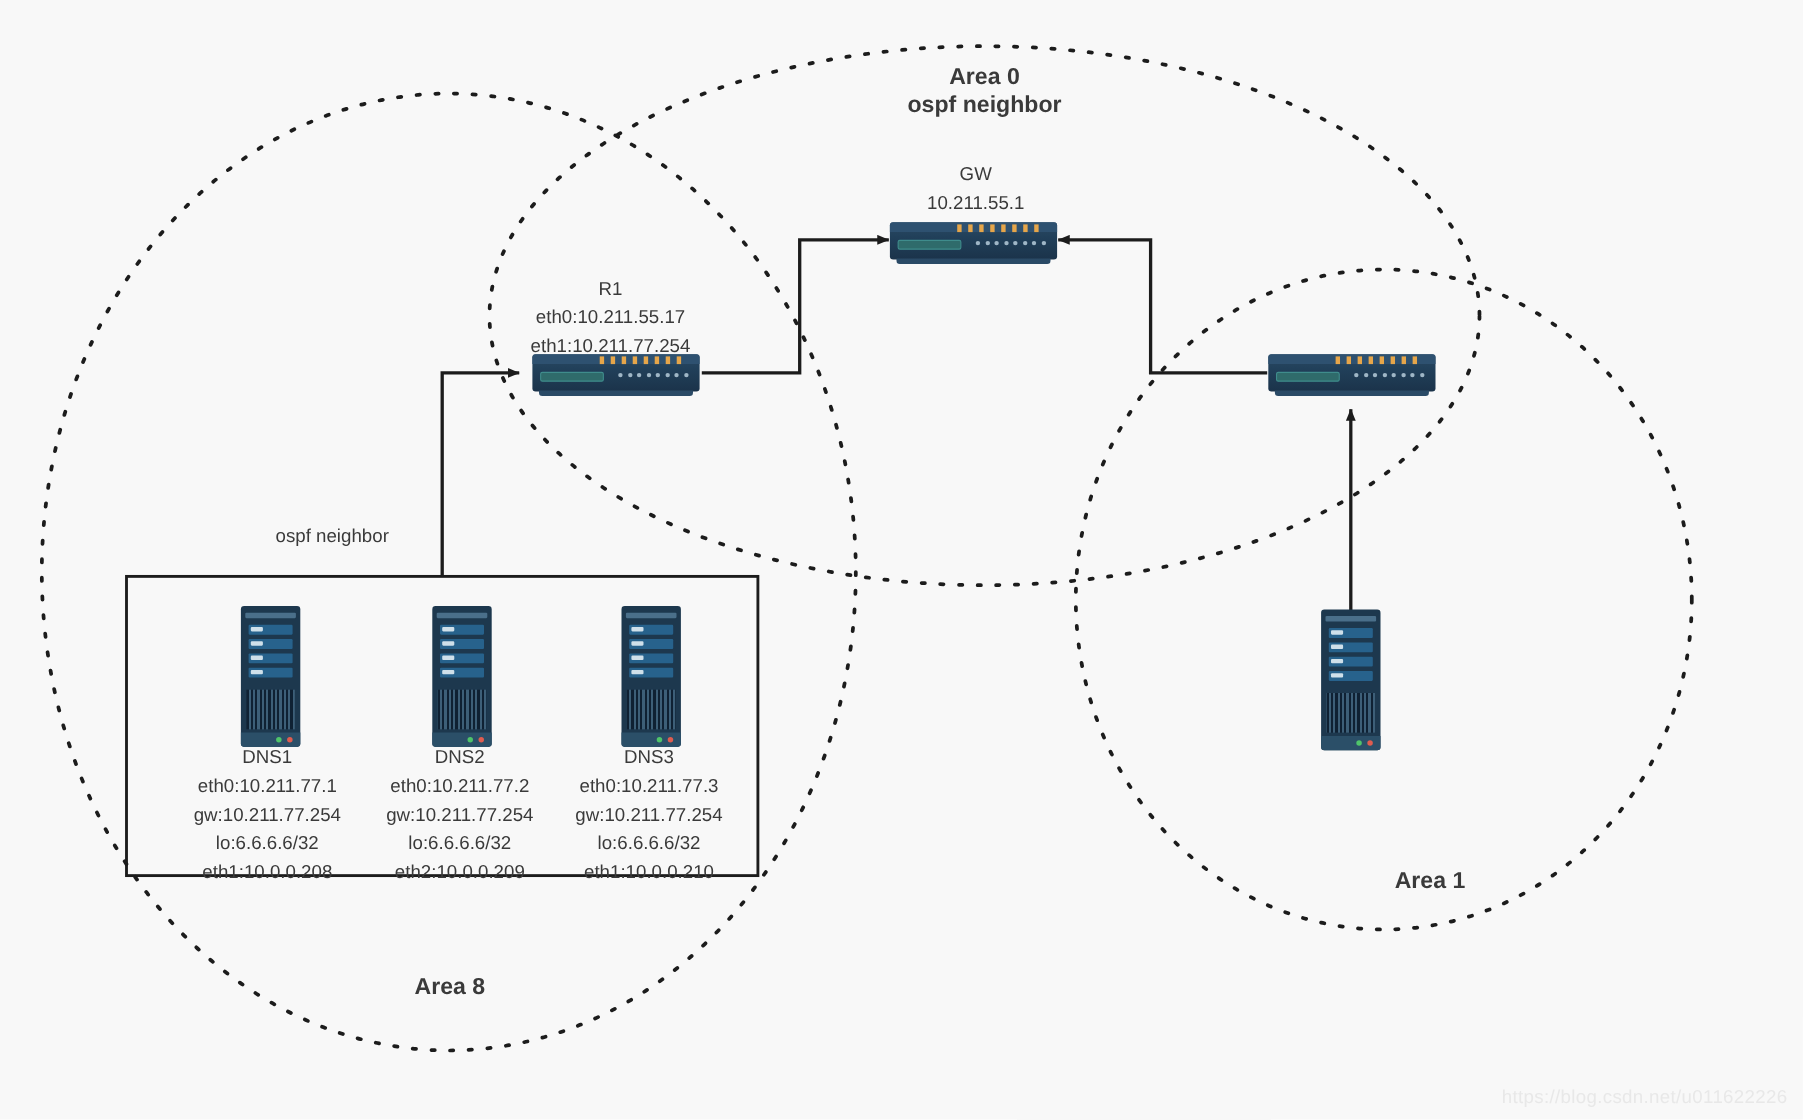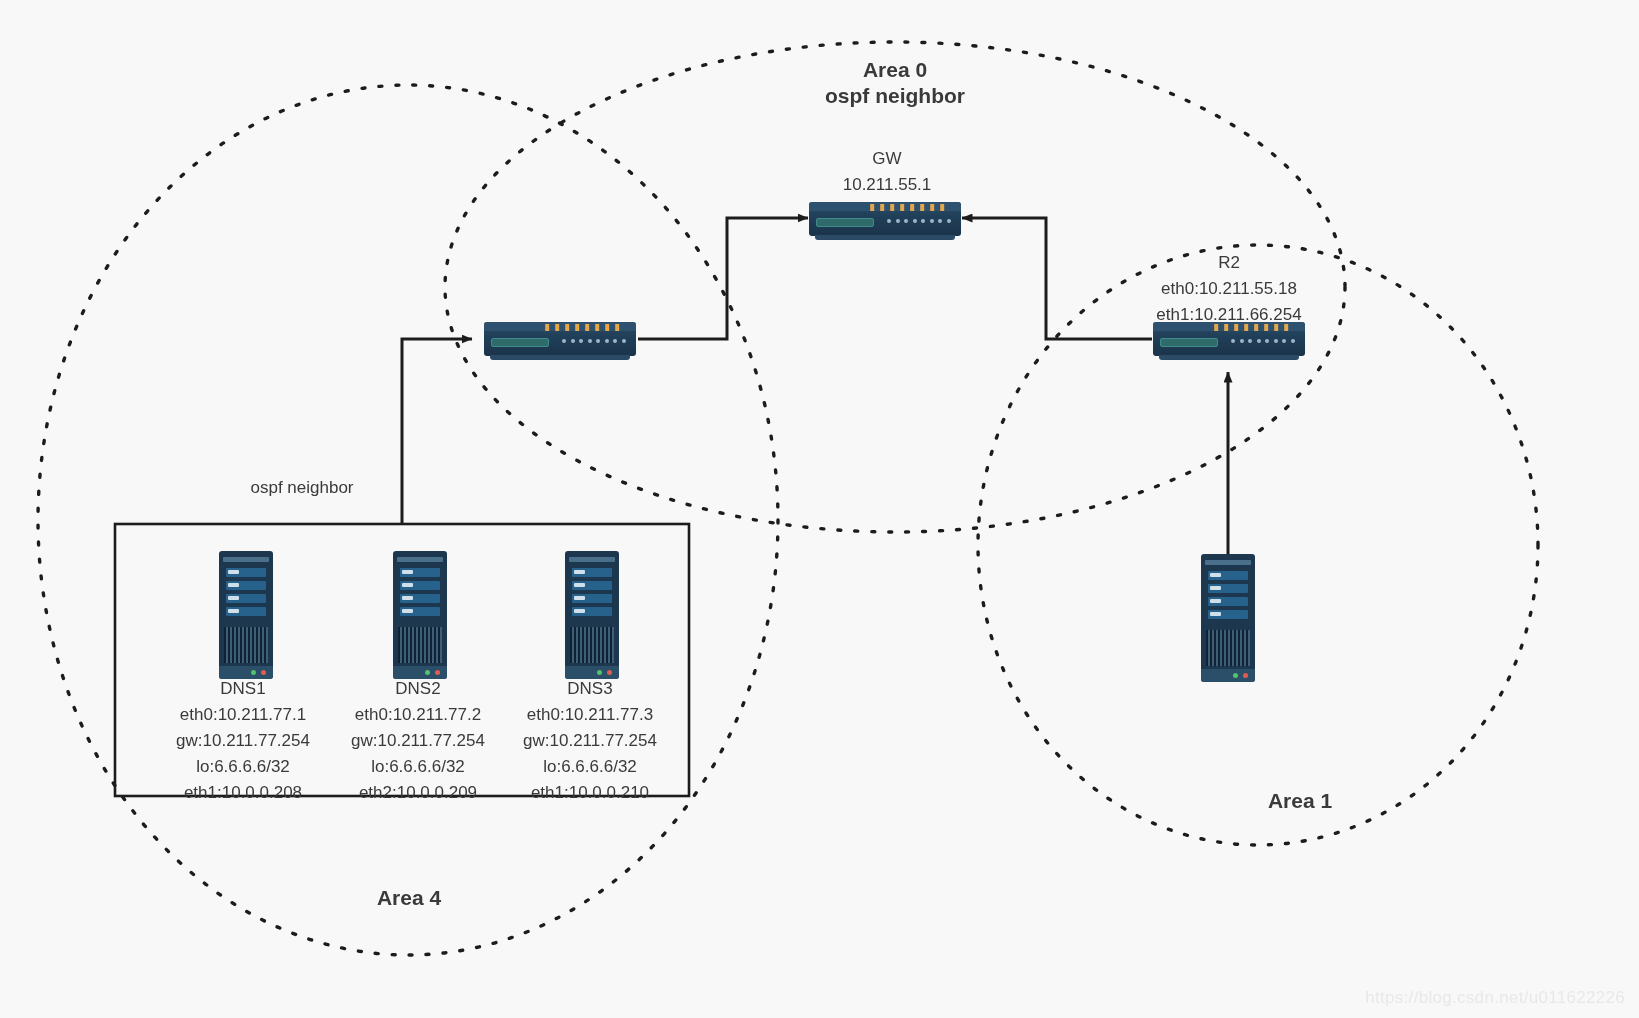--- a/index.html
+++ b/index.html
@@ -206,21 +206,21 @@
   <div class="lbl area" style="left:895px; top:57px;">
     <span class="ln">Area 0</span>
     <span class="ln">ospf neighbor</span>
   </div>
 
   <div class="lbl area" style="left:1300px; top:788px;">
     <span class="ln">Area 1</span>
   </div>
 
   <div class="lbl area" style="left:409px; top:885px;">
-    <span class="ln">Area 4</span>
+    <span class="ln">Area 8</span>
   </div>
 
   <div class="lbl" style="left:302px; top:475px;">
     <span class="ln">ospf neighbor</span>
   </div>
 
   <div class="lbl" style="left:887px; top:146px;">
     <span class="ln">GW</span>
     <span class="ln">10.211.55.1</span>
   </div>
@@ -244,20 +244,25 @@
         <i></i>
         <i></i>
         <i></i>
         <i></i>
         <i></i>
         <i></i>
     </div>
     <div class="base"></div>
   </div>
 
+  <div class="lbl" style="left:555px; top:250px;">
+    <span class="ln">R1</span>
+    <span class="ln">eth0:10.211.55.17</span>
+    <span class="ln">eth1:10.211.77.254</span>
+  </div>
   <div class="router" style="left:560px; top:339px;">
     <div class="body"></div>
     <div class="topedge"></div>
     <div class="ports">
       <i></i>
         <i></i>
         <i></i>
         <i></i>
         <i></i>
         <i></i>
@@ -271,25 +276,20 @@
         <i></i>
         <i></i>
         <i></i>
         <i></i>
         <i></i>
         <i></i>
     </div>
     <div class="base"></div>
   </div>
 
-  <div class="lbl" style="left:1229px; top:250px;">
-    <span class="ln">R2</span>
-    <span class="ln">eth0:10.211.55.18</span>
-    <span class="ln">eth1:10.211.66.254</span>
-  </div>
   <div class="router" style="left:1229px; top:339px;">
     <div class="body"></div>
     <div class="topedge"></div>
     <div class="ports">
       <i></i>
         <i></i>
         <i></i>
         <i></i>
         <i></i>
         <i></i>

